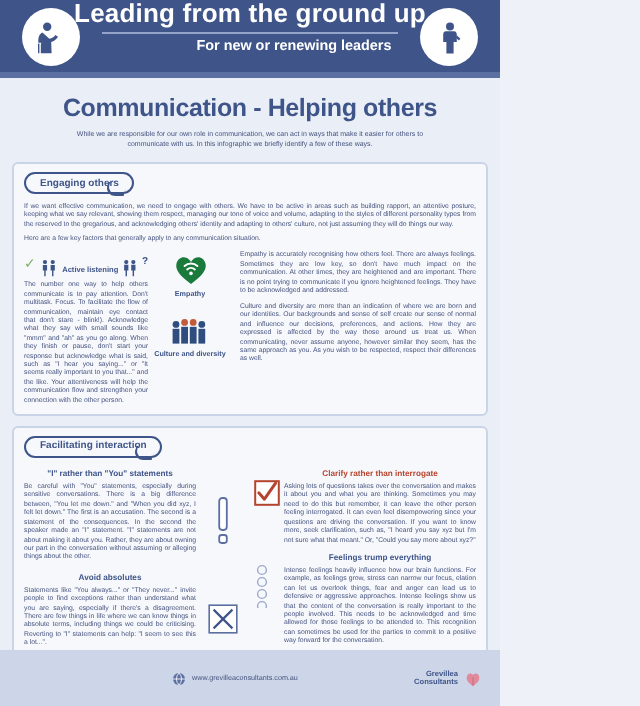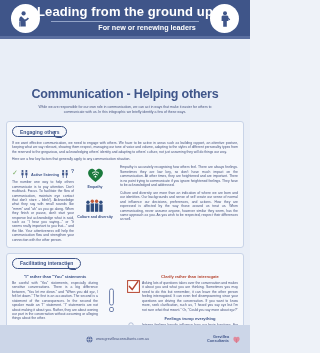--- a/index.html
+++ b/index.html
@@ -7,21 +7,21 @@
     width:250px;height:353px;overflow:hidden;
     background:#eef2f8;
     font-family:"Liberation Sans", sans-serif;
     color:#2f3d6b;
   }
   .page{position:relative;width:250px;height:353px;background:#e9eef7;}
 
   
   .header{
     position:relative;height:36px;background:#3f5589;
-    display:flex;align-items:center;justify-content:center;
+    display:flex;align-items:flex-start;justify-content:center;
   }
   .hdr-center{display:flex;flex-direction:column;align-items:center;justify-content:center;}
   .hdr-title{
     color:#ffffff;font-size:13px;font-weight:bold;letter-spacing:.1px;
     line-height:14px;white-space:nowrap;
   }
   .hdr-rule{width:148px;height:1px;background:#93a4c8;margin:2px 0 2px 0;}
   .hdr-sub{
     color:#ffffff;font-size:7.2px;font-weight:bold;line-height:8px;white-space:nowrap;padding-left:44px;
   }
@@ -29,21 +29,21 @@
     position:absolute;top:4px;width:29px;height:29px;border-radius:50%;
     background:#ffffff;display:flex;align-items:center;justify-content:center;
   }
   .hdr-badge.left{left:11px;}
   .hdr-badge.right{right:11px;}
   .hdr-strip{height:3px;background:#5b6fa0;}
 
   
   .titlewrap{padding:8px 14px 2px 14px;text-align:center;}
   .maintitle{
-    font-size:12.5px;font-weight:bold;color:#3f5589;line-height:14px;letter-spacing:-.2px;margin-top:40px;
+    font-size:12.5px;font-weight:bold;color:#3f5589;line-height:14px;letter-spacing:-.2px;
   }
   .introtext{
     margin:4px auto 0 auto;width:176px;
     font-size:3.5px;line-height:4.6px;color:#46537e;text-align:center;
   }
 
   
   .panel{
     margin:5px 6px 0 6px;background:#f6f8fc;
     border:0.6px solid #c9d4e8;border-radius:3px;

